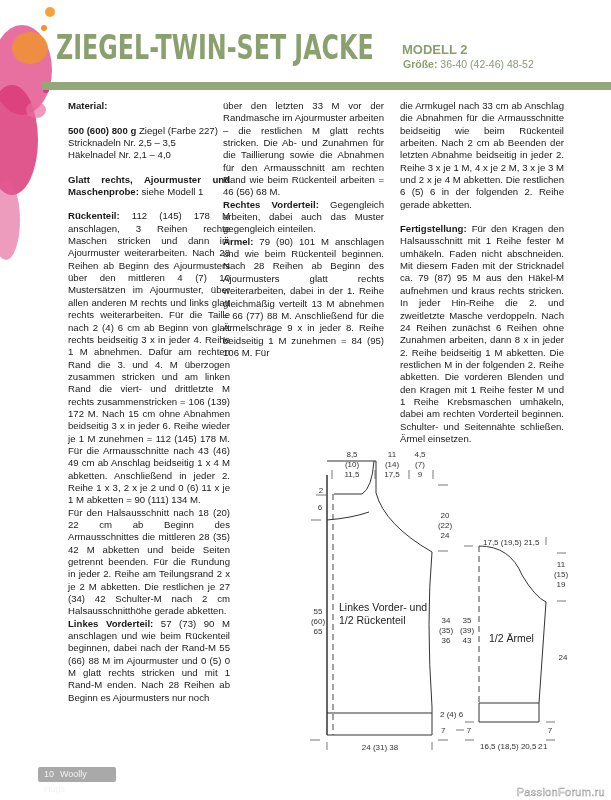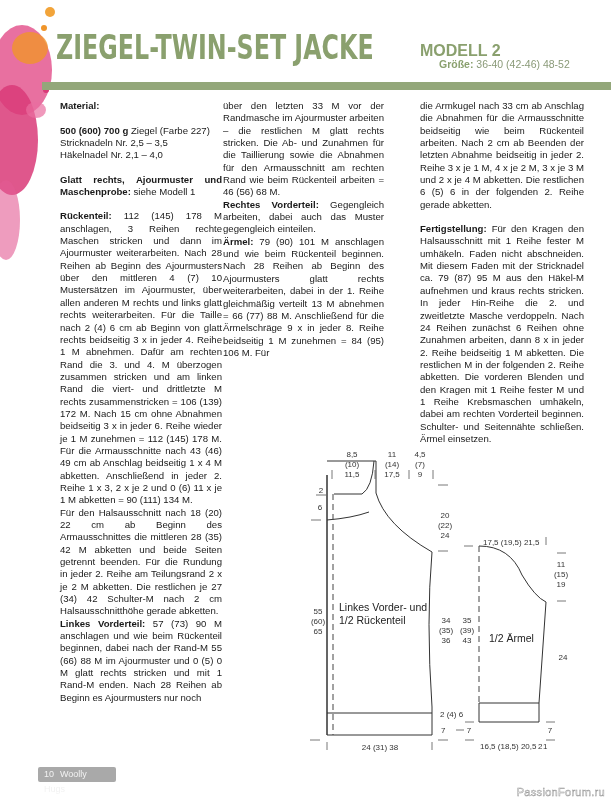--- a/index.html
+++ b/index.html
@@ -2,32 +2,32 @@
 <html><head>
 <meta charset="utf-8">
 <style>
   html, body { margin:0; padding:0; }
   body { width:611px; height:800px; background:#ffffff; position:relative; overflow:hidden;
          font-family:"Liberation Sans", sans-serif; color:#1a1a1a; }
   .splash { position:absolute; left:0; top:0; width:80px; height:300px; }
   .title { position:absolute; left:56px; top:28px; font-family:"DejaVu Sans", sans-serif;
            font-size:33px; font-weight:bold; color:#8aa06e; letter-spacing:0px;
            transform:scaleX(0.72); transform-origin:left top; white-space:nowrap; }
-  .model { position:absolute; left:420px; top:42px; font-size:16px; font-weight:bold; color:#8aa06e; }
+  .model { position:absolute; left:402px; top:42px; font-size:13px; font-weight:bold; color:#8aa06e; }
   .size { position:absolute; left:403px; top:58px; font-size:10.5px; color:#8a9a78; }
-  .size b { color:#8aa06e;margin-left:36px; }
+  .size b { color:#8aa06e; }
   .rule { position:absolute; left:42px; top:82px; width:569px; height:8px; background:#93a77a; }
   .col { position:absolute; top:100px; font-size:9.6px; line-height:12.35px; text-align:justify;
          hyphens:manual; }
   .col p { margin:0; }
   .col p.gap { margin-top:12px; }
   .col b { font-weight:bold; }
-  .c1 { left:60px; width:162px; }
+  .c1 { left:68px; width:162px; }
   .c2 { left:223px; width:161px; }
-  .c3 { left:420px; width:164px; }
+  .c3 { left:400px; width:164px; }
   .footer { position:absolute; left:38px; top:767px; width:72px; height:15px; background:#a9a9a9;
             border-radius:2px; color:#f2f2f2; font-size:9px; line-height:15px; padding-left:6px; }
   .footer span { margin-right:6px;text-align:right; }
   .watermark { position:absolute; right:6px; top:786px; font-size:11px; color:#ffffff;
                -webkit-text-stroke:0.5px #999; letter-spacing:0.3px;padding-left:38px; }
   svg.diagram { position:absolute; left:0; top:0; width:611px; height:800px; pointer-events:none; }
   svg.diagram text { font-family:"Liberation Sans", sans-serif; font-size:8px; fill:#333; }
   svg.diagram text.big { font-size:10.5px; fill:#222; }
 </style>
 </head>
@@ -43,21 +43,21 @@
   <ellipse cx="36" cy="110" rx="10" ry="8" fill="#ea6ea0" opacity="0.7"></ellipse>
   <circle cx="46" cy="90" r="3" fill="#d93a78"></circle>
 </svg>
 
 <div class="title">ZIEGEL-TWIN-SET JACKE</div>
 <div class="model">MODELL 2</div>
 <div class="size"><b>Größe:</b> <span>36-40 (42-46) 48-52</span></div>
 <div class="rule"></div>
 
 <div class="col c1">
-  <p><b>Material:</b><br><br><b>500 (600) 700 g</b><span> Ziegel (Farbe 227)</span><br><span>Stricknadeln Nr. 2,5 – 3,5</span><br><span>Häkelnadel Nr. 2,1 – 4,0</span></p>
+  <p><b>Material:</b><br><br><b>500 (600) 800 g</b><span> Ziegel (Farbe 227)</span><br><span>Stricknadeln Nr. 2,5 – 3,5</span><br><span>Häkelnadel Nr. 2,1 – 4,0</span></p>
   <p class="gap"><b>Glatt rechts, Ajourmuster und Maschenprobe:</b><span> siehe Modell 1</span></p>
   <p class="gap"><b>Rückenteil:</b><span> 112 (145) 178 M anschlagen, 3 Reihen rechte Maschen stricken und dann im Ajourmuster weiterarbeiten. Nach 28 Reihen ab Beginn des Ajourmusters über den mittleren 4 (7) 10 Mustersätzen im Ajourmuster, über allen anderen M rechts und links glatt rechts weiterarbeiten. Für die Taille nach 2 (4) 6 cm ab Beginn von glatt rechts beidseitig 3 x in jeder 4. Reihe 1 M abnehmen. Dafür am rechten Rand die 3. und 4. M überzogen zusammen stricken und am linken Rand die viert- und drittletzte M rechts zusammenstricken = 106 (139) 172 M. Nach 15 cm ohne Abnahmen beidseitig 3 x in jeder 6. Reihe wieder je 1 M zunehmen = 112 (145) 178 M. Für die Armausschnitte nach 43 (46) 49 cm ab Anschlag beidseitig 1 x 4 M abketten. Anschließend in jeder 2. Reihe 1 x 3, 2 x je 2 und 0 (6) 11 x je 1 M abketten = 90 (111) 134 M.</span></p>
   <p>Für den Halsausschnitt nach 18 (20) 22 cm ab Beginn des Armausschnittes die mittleren 28 (35) 42 M abketten und beide Seiten getrennt beenden. Für die Rundung in jeder 2. Reihe am Teilungsrand 2 x je 2 M abketten. Die restlichen je 27 (34) 42 Schulter-M nach 2 cm Halsausschnitthöhe gerade abketten.</p>
   <p><b>Linkes Vorderteil:</b><span> 57 (73) 90 M anschlagen und wie beim Rückenteil beginnen, dabei nach der Rand-M 55 (66) 88 M im Ajourmuster und 0 (5) 0 M glatt rechts stricken und mit 1 Rand-M enden. Nach 28 Reihen ab Beginn es Ajourmusters nur noch</span></p>
 </div>
 
 <div class="col c2">
   <p>über den letzten 33 M vor der Randmasche im Ajourmuster arbeiten – die restlichen M glatt rechts stricken. Die Ab- und Zunahmen für die Taillierung sowie die Abnahmen für den Armausschnitt am rechten Rand wie beim Rückenteil arbeiten = 46 (56) 68 M.</p>
   <p><b>Rechtes Vorderteil:</b><span> Gegengleich arbeiten, dabei auch das Muster gegengleich einteilen.</span></p>
   <p><b>Ärmel:</b><span> 79 (90) 101 M anschlagen und wie beim Rückenteil beginnen. Nach 28 Reihen ab Beginn des Ajourmusters glatt rechts weiterarbeiten, dabei in der 1. Reihe gleichmäßig verteilt 13 M abnehmen = 66 (77) 88 M. Anschließend für die Ärmelschräge 9 x in jeder 8. Reihe beidseitig 1 M zunehmen = 84 (95) 106 M. Für</span></p>

